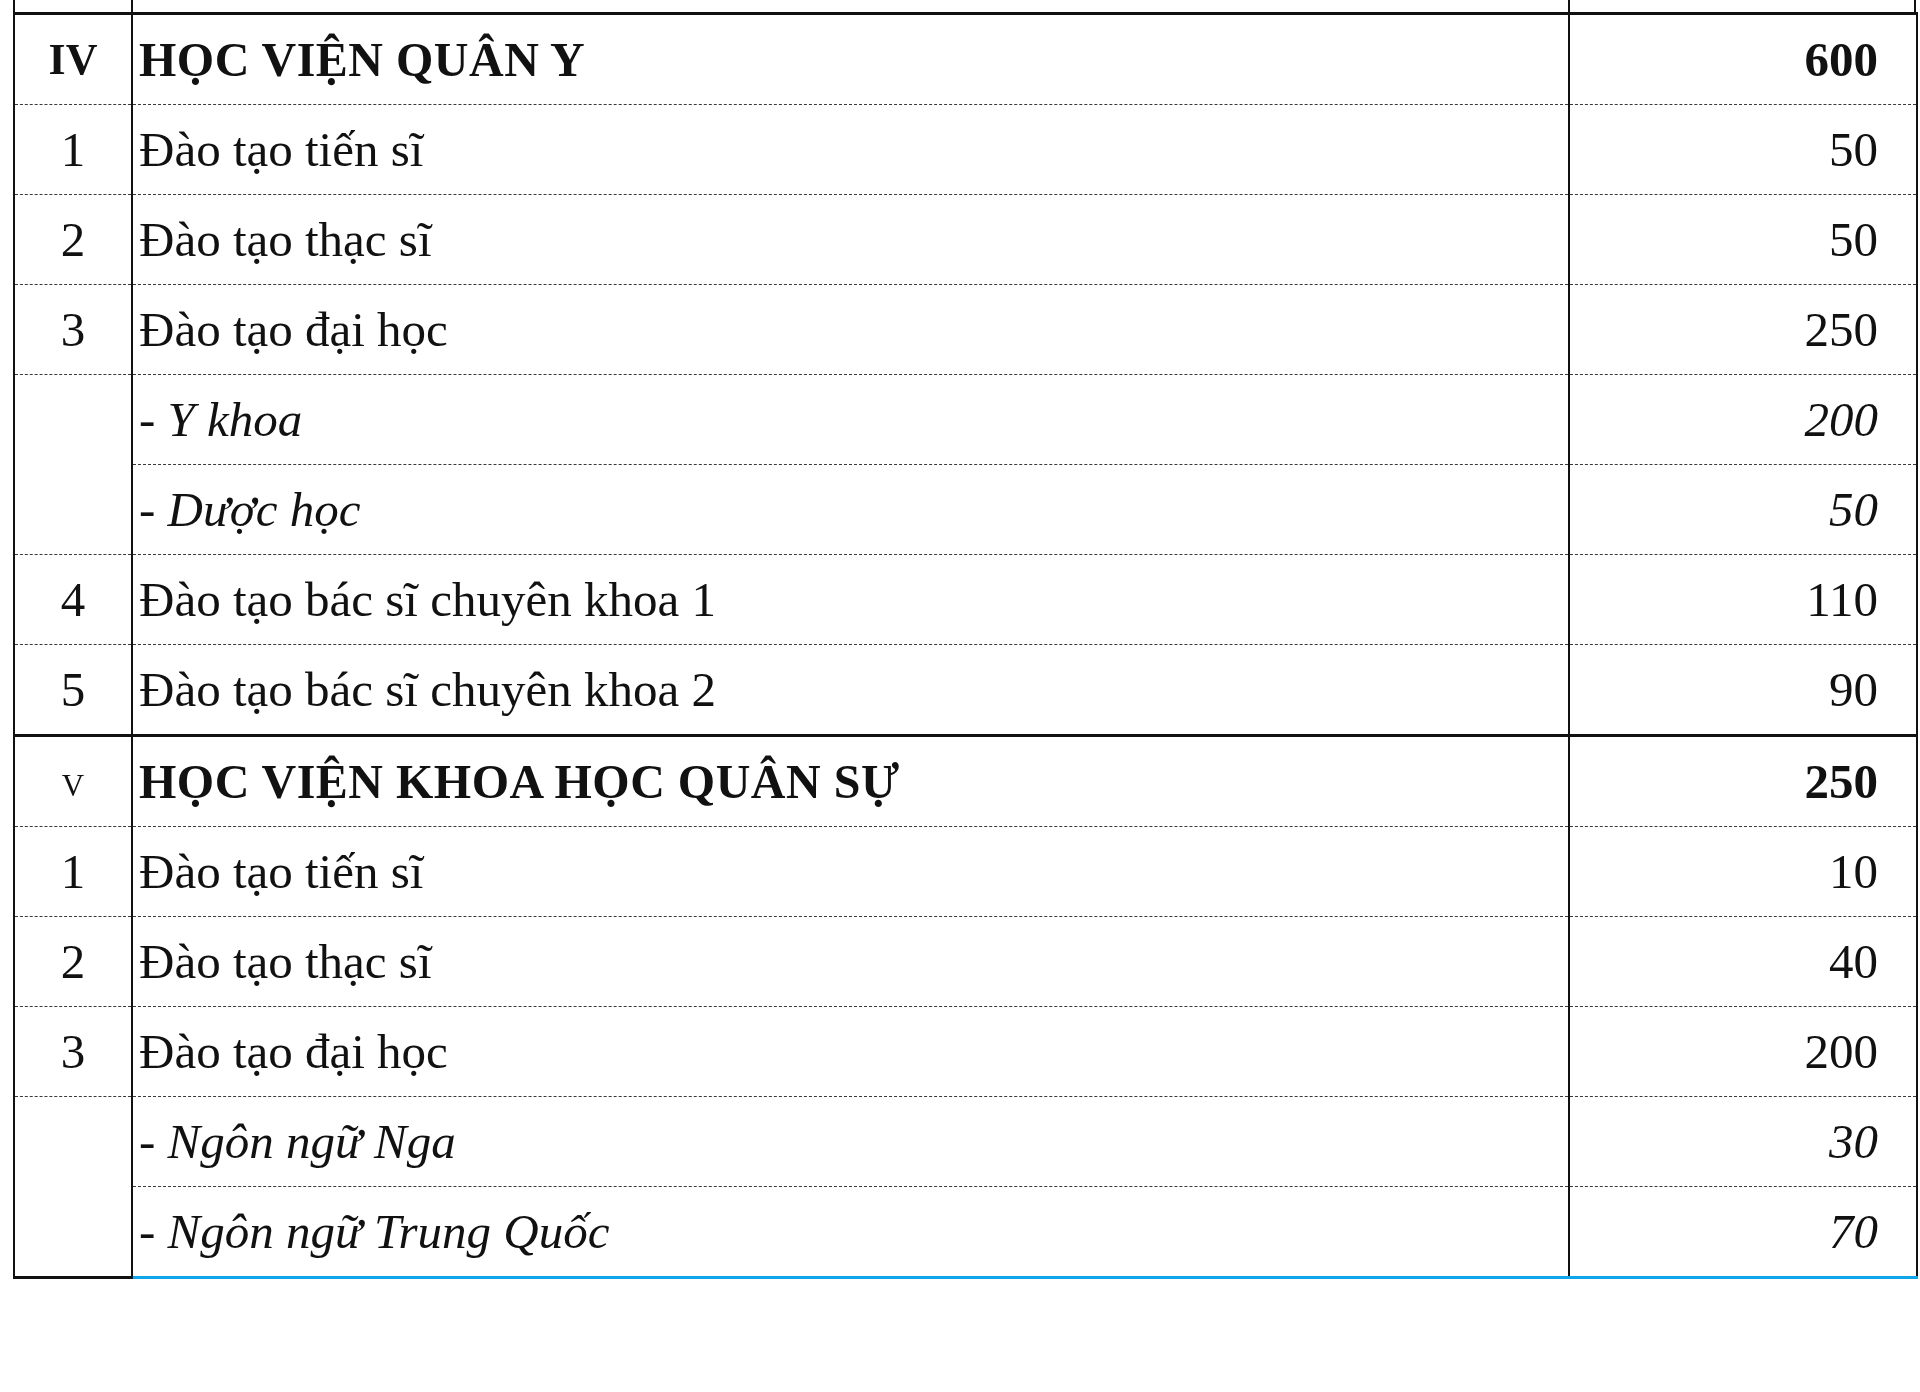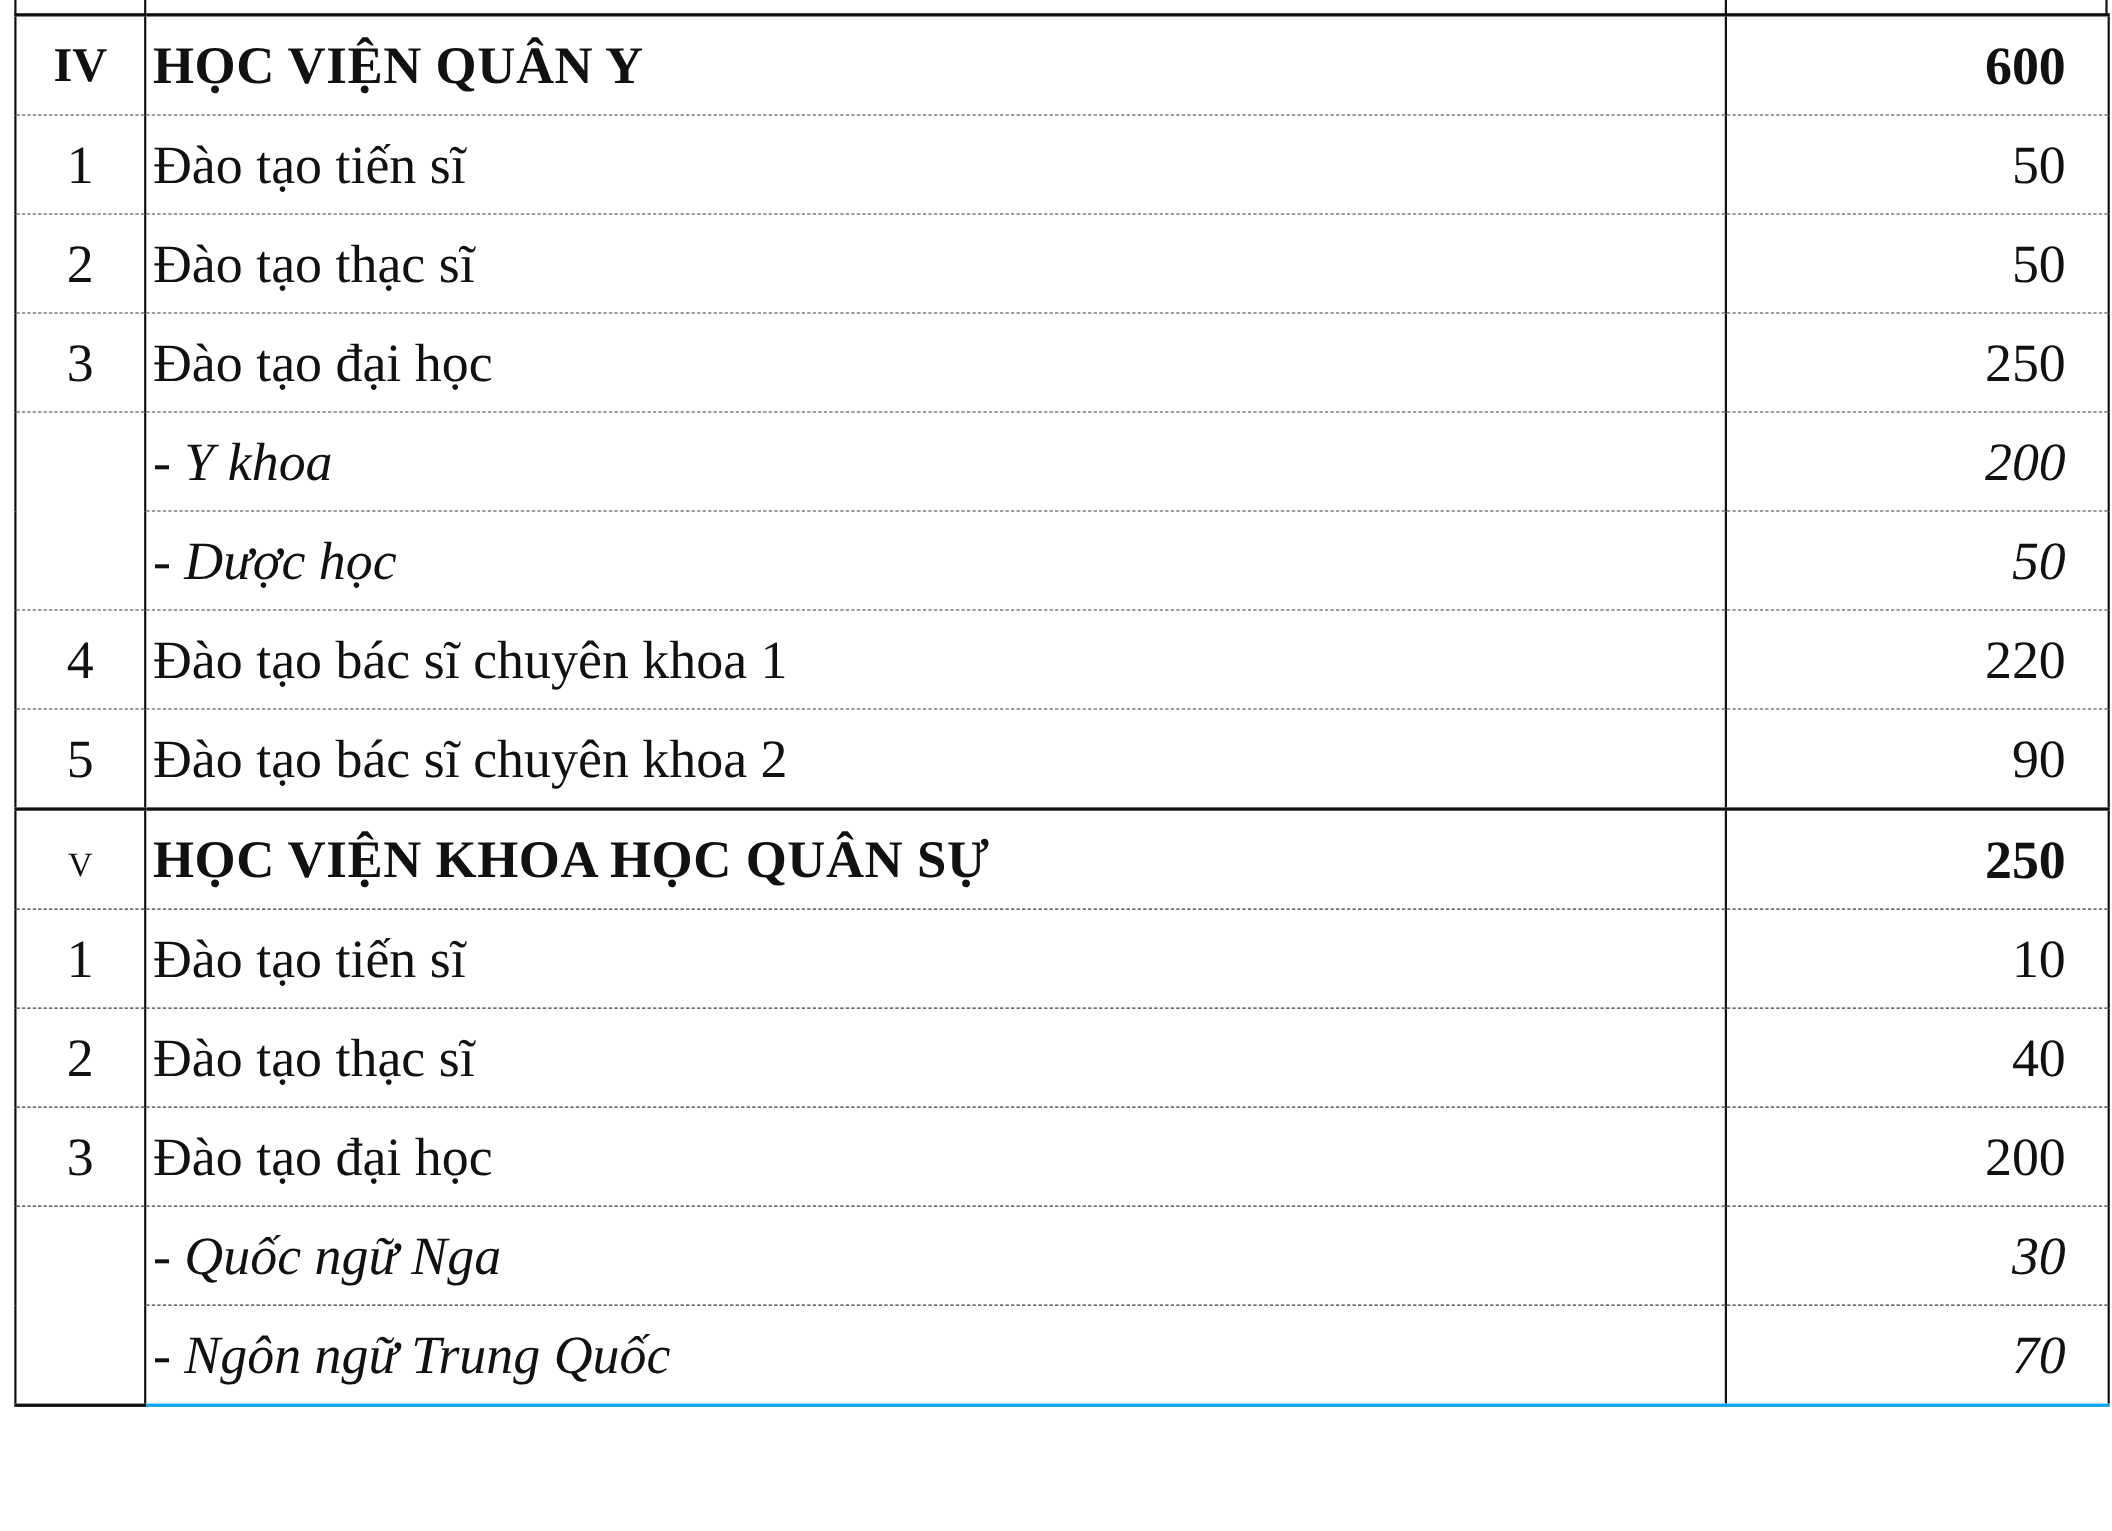--- a/index.html
+++ b/index.html
@@ -143,21 +143,21 @@
       <td class="num">200</td>
     </tr>
     <tr class="sub">
       <td class="stt merged-end"></td>
       <td class="name">- Dược học</td>
       <td class="num">50</td>
     </tr>
     <tr>
       <td class="stt">4</td>
       <td class="name">Đào tạo bác sĩ chuyên khoa 1</td>
-      <td class="num">220</td>
+      <td class="num">110</td>
     </tr>
     <tr>
       <td class="stt">5</td>
       <td class="name">Đào tạo bác sĩ chuyên khoa 2</td>
       <td class="num">90</td>
     </tr>
 
     <tr class="section">
       <td class="stt"><span class="roman-small">V</span></td>
       <td class="name">HỌC VIỆN KHOA HỌC QUÂN SỰ</td>
@@ -173,21 +173,21 @@
       <td class="name">Đào tạo thạc sĩ</td>
       <td class="num">40</td>
     </tr>
     <tr>
       <td class="stt">3</td>
       <td class="name">Đào tạo đại học</td>
       <td class="num">200</td>
     </tr>
     <tr class="sub">
       <td class="stt merged"></td>
-      <td class="name">- Quốc ngữ Nga</td>
+      <td class="name">- Ngôn ngữ Nga</td>
       <td class="num">30</td>
     </tr>
     <tr class="sub last">
       <td class="stt merged-end" style="border-bottom:3px solid #111 !important;"></td>
       <td class="name">- Ngôn ngữ Trung Quốc</td>
       <td class="num">70</td>
     </tr>
   </tbody>
 </table>
 

